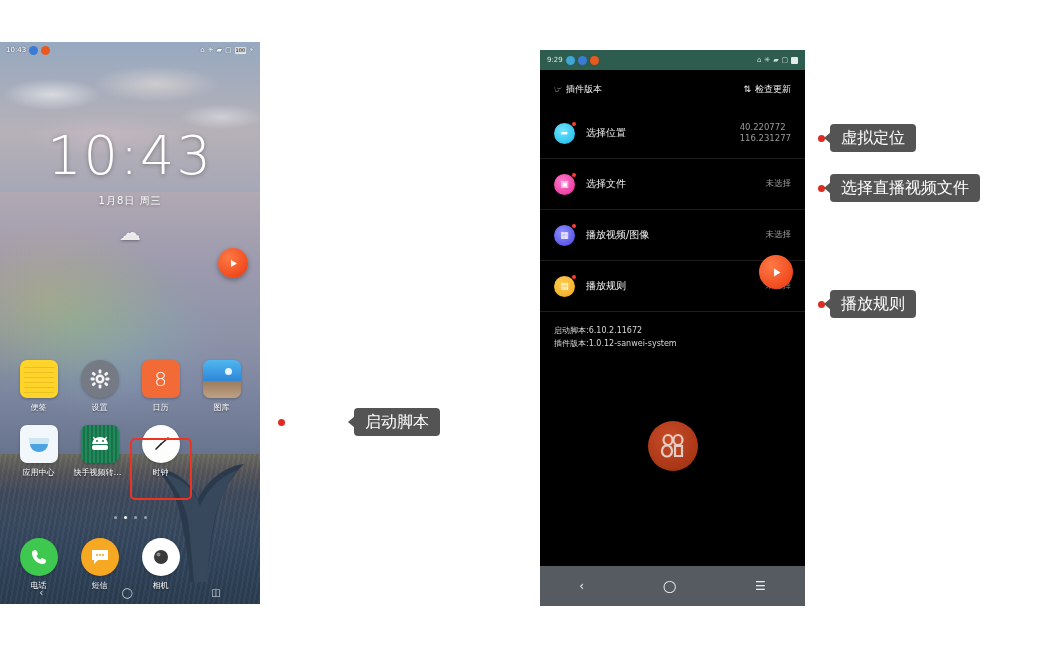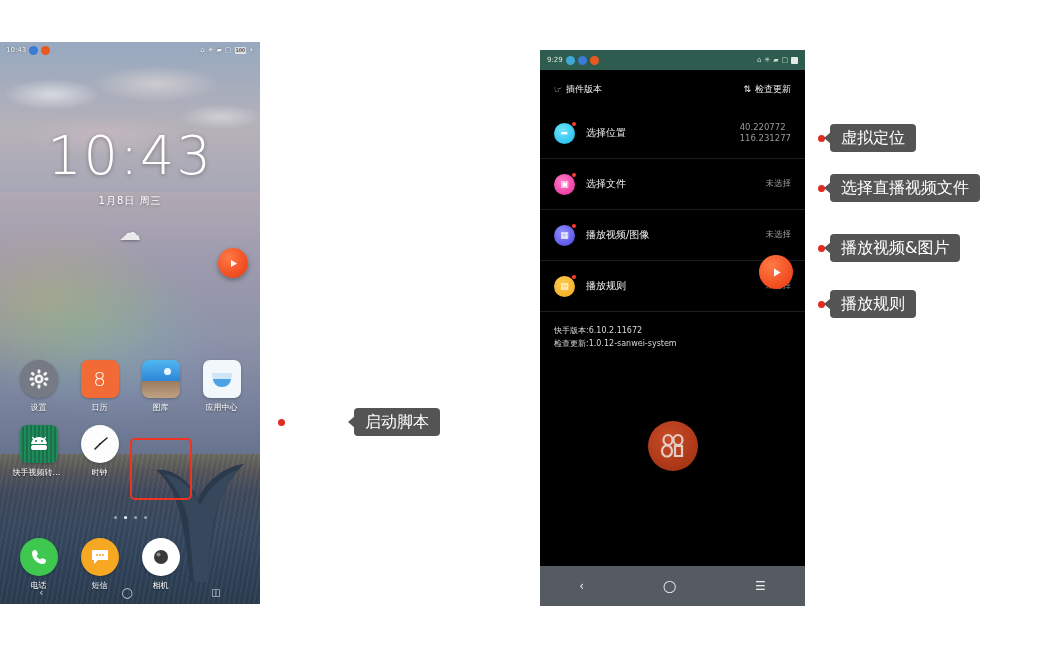--- a/index.html
+++ b/index.html
@@ -238,20 +238,24 @@
 
     <div class="fab fab-left">
       <svg width="11" height="11" viewBox="0 0 11 11">
         <path d="M3 2 L9 5.5 L3 9 Z" fill="#fff"></path>
       </svg>
     </div>
 
     <div class="grid-left">
 
       <div class="app">
+        <div class="app-ic ic-note"></div>
+        <div class="app-lb">便签</div>
+      </div>
+      <div class="app">
         <div class="app-ic ic-gear">
           <svg width="22" height="22" viewBox="0 0 22 22">
             <path d="M11 6.5a4.5 4.5 0 100 9 4.5 4.5 0 000-9zm0 2.6a1.9 1.9 0 110 3.8 1.9 1.9 0 010-3.8z" fill="#f4f4f4"></path>
             <g fill="#f4f4f4">
               <rect x="9.6" y="1.6" width="2.8" height="4" rx="1"></rect>
               <rect x="9.6" y="16.4" width="2.8" height="4" rx="1"></rect>
               <rect x="1.6" y="9.6" width="4" height="2.8" rx="1"></rect>
               <rect x="16.4" y="9.6" width="4" height="2.8" rx="1"></rect>
               <rect x="3.4" y="3.9" width="2.8" height="4" rx="1" transform="rotate(-45 4.8 5.9)"></rect>
               <rect x="15.8" y="14.1" width="2.8" height="4" rx="1" transform="rotate(-45 17.2 16.1)"></rect>
@@ -414,22 +418,22 @@
       </div>
     </div>
 
     <div class="fab fab-right">
       <svg width="13" height="13" viewBox="0 0 13 13">
         <path d="M4 2.5 L10.5 6.5 L4 10.5 Z" fill="#fff"></path>
       </svg>
     </div>
 
     <div class="versions">
-      <div>快手版本:6.10.2.11672</div>
-      <div>检查更新:1.0.12-sanwei-system</div>
+      <div>启动脚本:6.10.2.11672</div>
+      <div>插件版本:1.0.12-sanwei-system</div>
     </div>
 
     <div class="logo-wrap">
       <div class="logo">
         <svg width="30" height="26" viewBox="0 0 30 26">
           <ellipse cx="10" cy="7" rx="4.5" ry="5" fill="none" stroke="#f0d9cf" stroke-width="2.2"></ellipse>
           <ellipse cx="20" cy="7" rx="4.5" ry="5" fill="none" stroke="#f0d9cf" stroke-width="2.2"></ellipse>
           <ellipse cx="9" cy="18" rx="5" ry="5.5" fill="none" stroke="#f0d9cf" stroke-width="2.2"></ellipse>
           <path d="M17 13 h7 v10 h-7 z" fill="none" stroke="#f0d9cf" stroke-width="2.2"></path>
         </svg>
@@ -454,25 +458,20 @@
     <span class="anno-gap"></span>
     <span class="anno-bub">虚拟定位</span>
   </div>
 
   <div class="anno" style="left:818px;top:174px;">
     <span class="anno-dot"></span>
     <span class="anno-gap"></span>
     <span class="anno-bub">选择直播视频文件</span>
   </div>
 
-  <div class="anno" style="left:818px;top:234px;">
-    <span class="anno-dot"></span>
-    <span class="anno-gap"></span>
-    <span class="anno-bub">播放视频&amp;图片</span>
-  </div>
 
   <div class="anno" style="left:818px;top:290px;">
     <span class="anno-dot"></span>
     <span class="anno-gap"></span>
     <span class="anno-bub">播放规则</span>
   </div>
 
 </div>
 
 </body></html>

